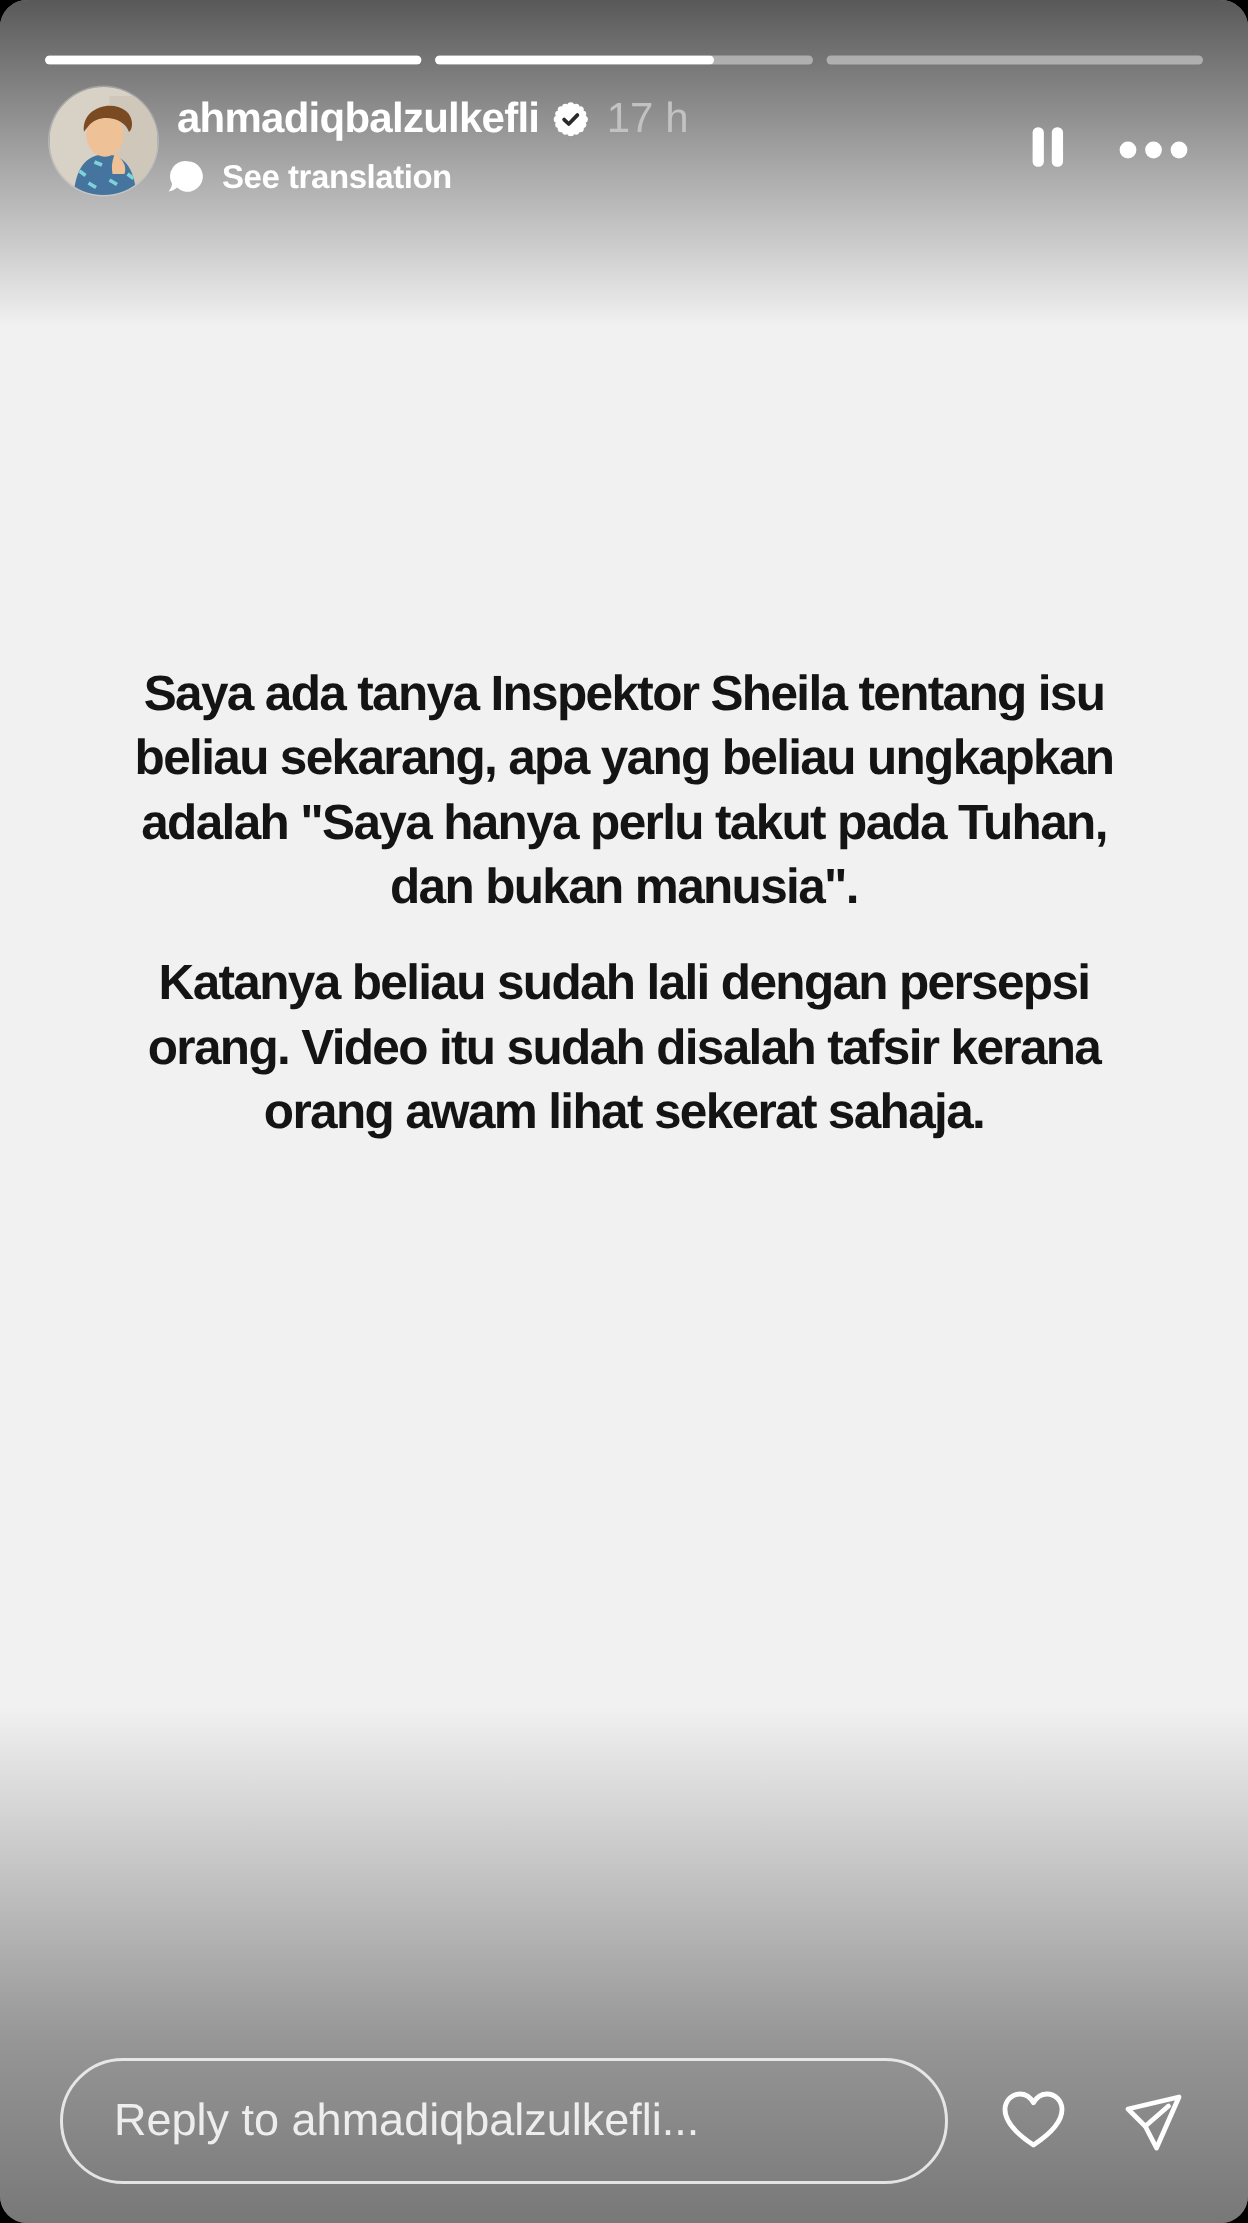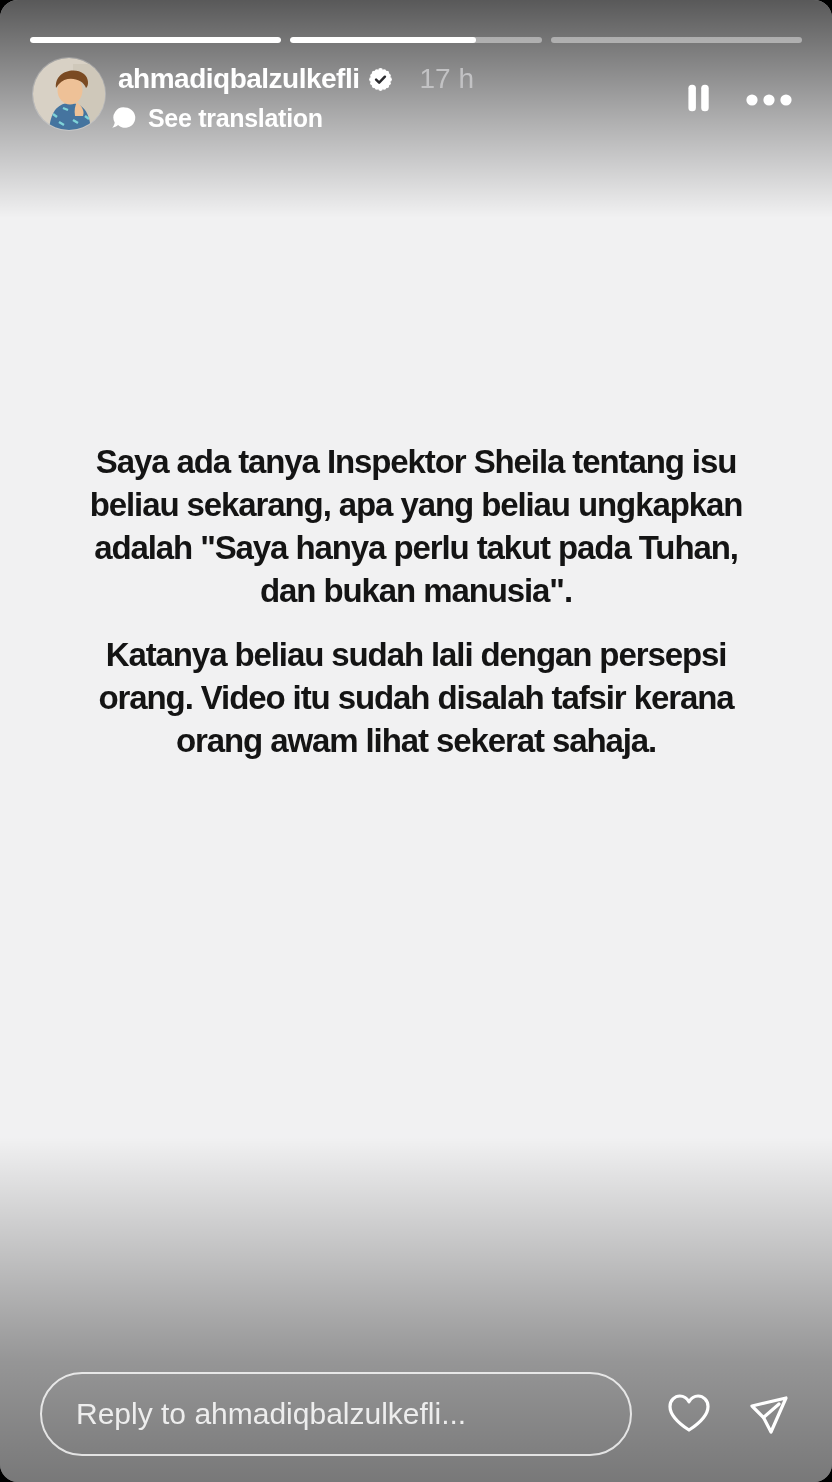--- a/index.html
+++ b/index.html
@@ -50,28 +50,28 @@
 
   .username-row {
     position: absolute; left: 118px; top: 61px; height: 36px;
     display: flex; align-items: center; gap: 9px; white-space: nowrap;
   }
   .username {
     color: var(--header-text, #fff); font-size: 28px; font-weight: 700;
     letter-spacing: -0.5px; cursor: pointer;
   }
   .badge { width: 23px; height: 23px; display: inline-block; }
-  .timestamp { color: var(--timestamp, #c2c2c4); font-size: 28px; font-weight: 400; margin-left: 19px; }
+  .timestamp { color: var(--timestamp, #c2c2c4); font-size: 28px; font-weight: 400; margin-left: 4px; }
 
   .translation-row {
     position: absolute; left: 112px; top: 103px; height: 30px;
     display: flex; align-items: center; gap: 11px; cursor: pointer;
   }
   .translation-row .label {
-    color: var(--header-text, #fff); font-size: 25px; font-weight: 700; letter-spacing: -0.3px;
+    color: var(--header-text, #fff); font-size: 22px; font-weight: 700; letter-spacing: -0.3px;
   }
 
   .pause-button {
     position: absolute; left: 682px; top: 80px; width: 34px; height: 38px;
     background: none; border: none; padding: 2px; cursor: pointer;
   }
   .more-button {
     position: absolute; left: 742px; top: 90px; width: 54px; height: 20px;
     background: none; border: none; padding: 0; cursor: pointer;
   }

